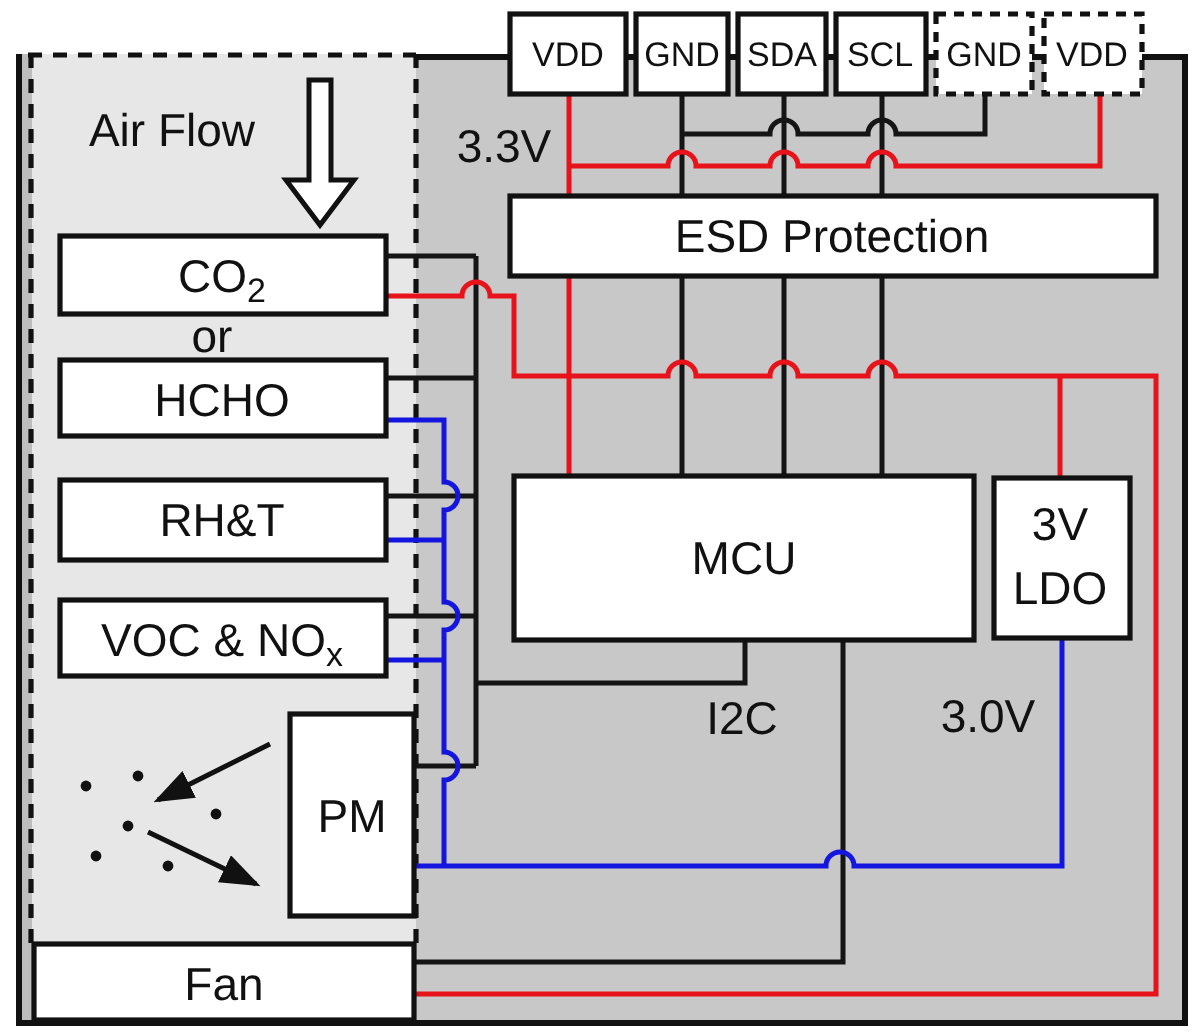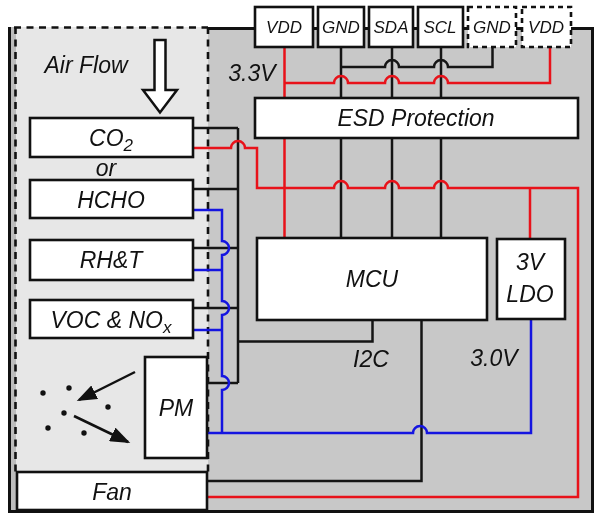--- a/index.html
+++ b/index.html
@@ -1,16 +1,16 @@
 <!DOCTYPE html>
 <html><head>
 <meta charset="utf-8">
 <style>
   html,body{margin:0;padding:0;background:#ffffff;}
-  .stage{width:600px;height:517px;position:relative;background:#ffffff;font-style:italic;}
+  .stage{width:600px;height:517px;position:relative;background:#ffffff;}
   svg{display:block;font-family:"Liberation Sans", sans-serif;}
   text{fill:#111111;}
   .blocklabel{font-size:23px;}
   .pinlabel{font-size:17px;}
   .sub{font-size:17px;}
   .wire{fill:none;stroke-width:2.5px;}
   .boxes rect{fill:#ffffff;stroke:#111111;stroke-width:2.6px;}
   .pinbox{fill:#ffffff;stroke:#111111;stroke-width:2.6px;}
   .pinbox.dashed{stroke-dasharray:5 4;}
 </style>

